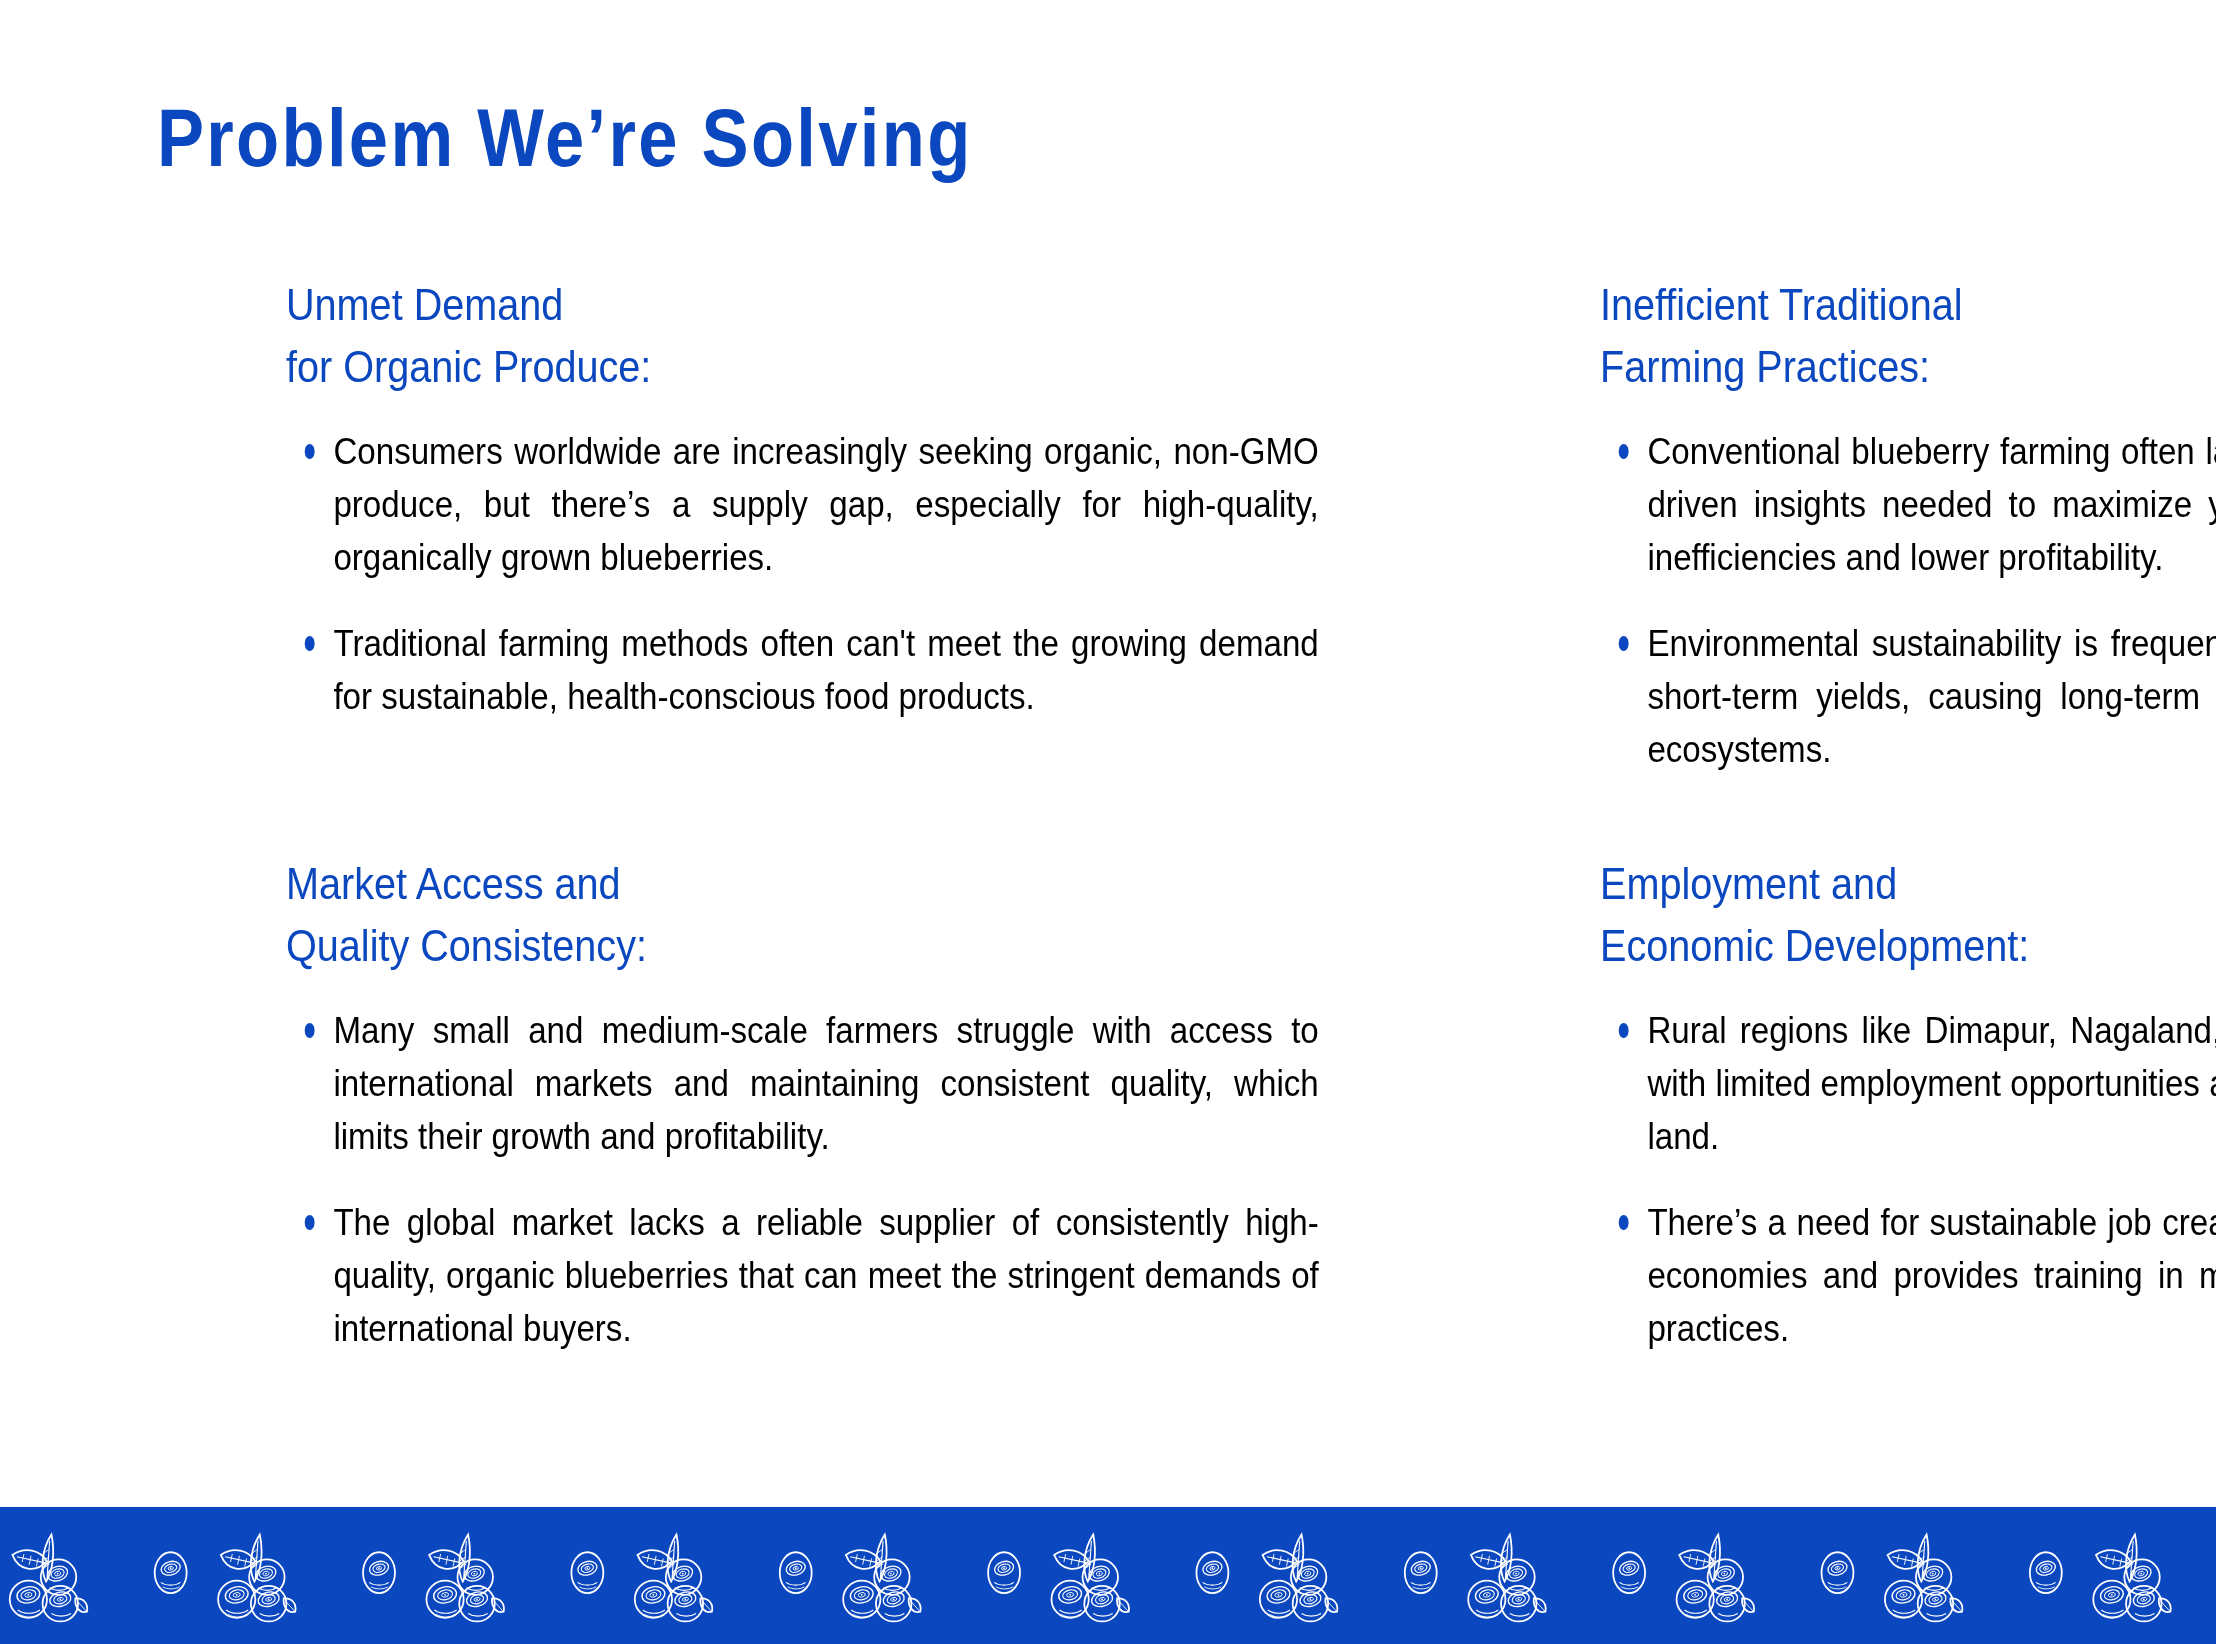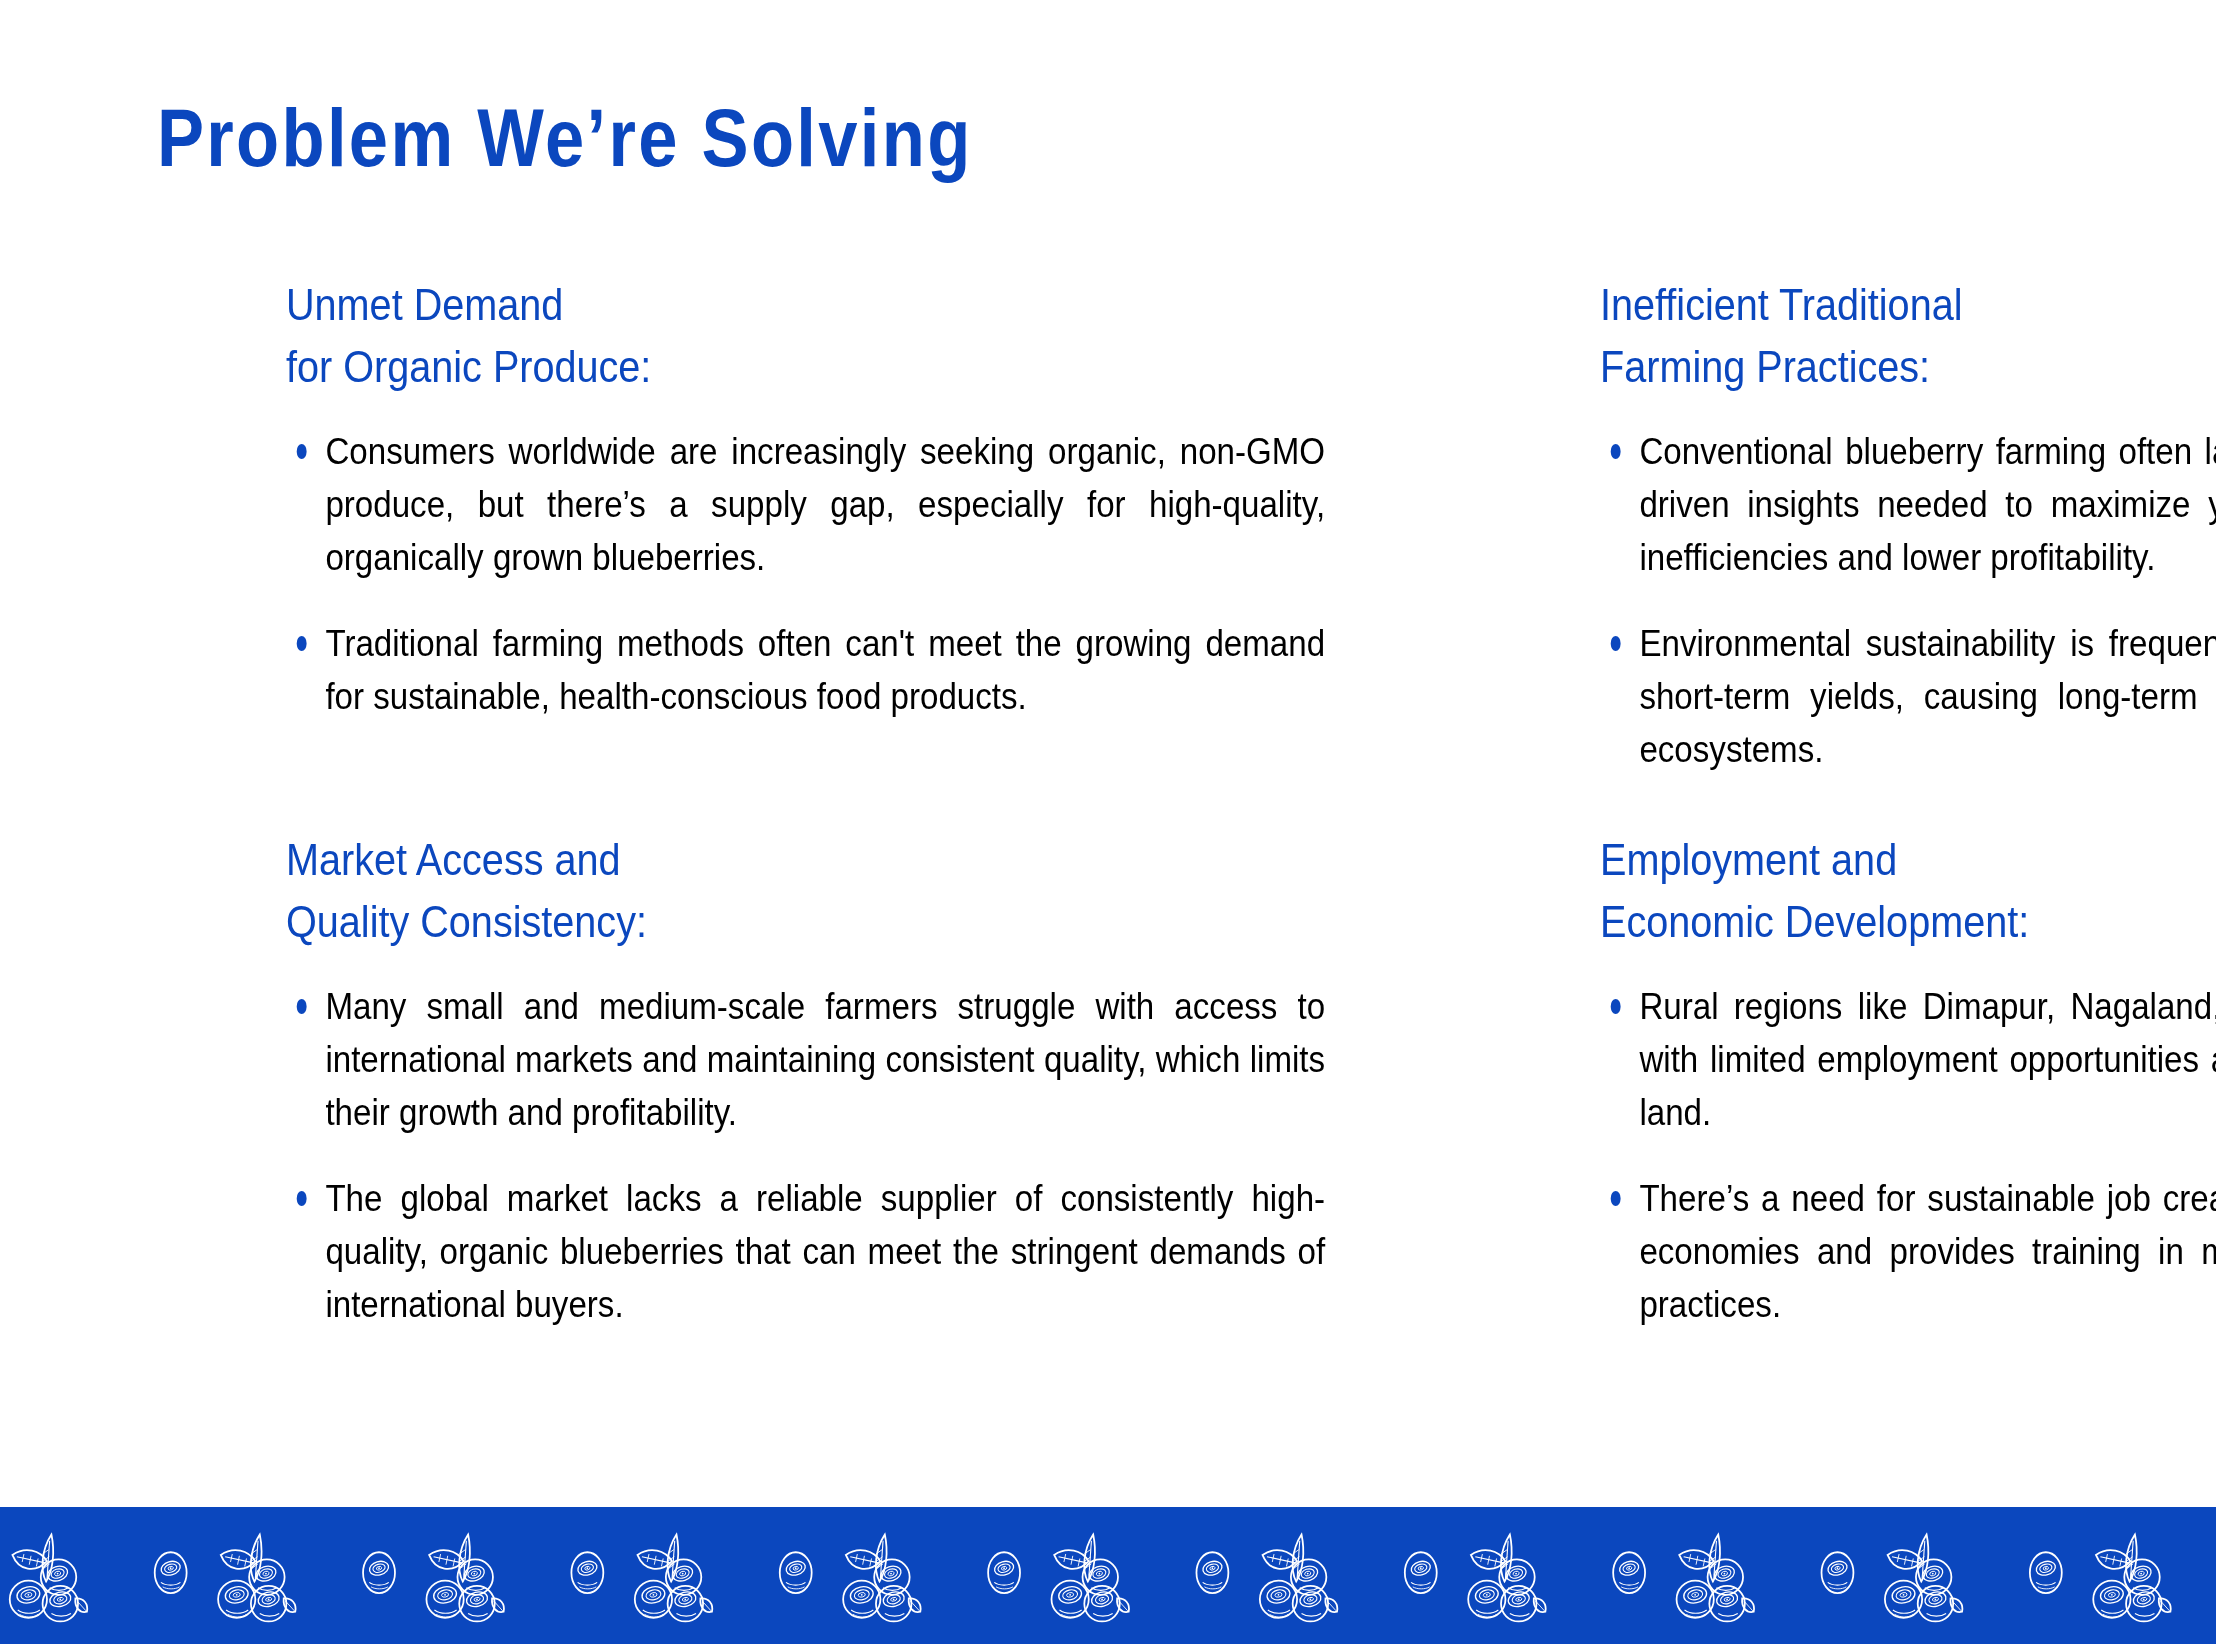--- a/index.html
+++ b/index.html
@@ -40,36 +40,36 @@
     width: 2924px;
     height: 1197px;
   }
   .col {
     position: absolute;
     width: 1161px;
   }
   .col-left  { left: 286px; }
   .col-right { left: 1600px; }
   .row-top    { top: 8px; }
-  .row-bottom { top: 563px; }
+  .row-bottom { top: 587px; }
 
   .block-heading {
     color: #0B47BE;
     font-size: 44px;
     line-height: 1.42;
     font-weight: 400;
     transform: scaleX(0.90);
     transform-origin: left top;
     white-space: pre-line;
     margin: 0 0 26px 0;
   }
 
   .bullets {
     list-style: none;
-    margin: 0;
+    margin: 8px;
     padding: 0;
   }
   .bullets li {
     position: relative;
     padding-left: 44px;
     margin-bottom: 32px;
     color: #000000;
     font-size: 37px;
     line-height: 1.44;
     text-align: justify;

